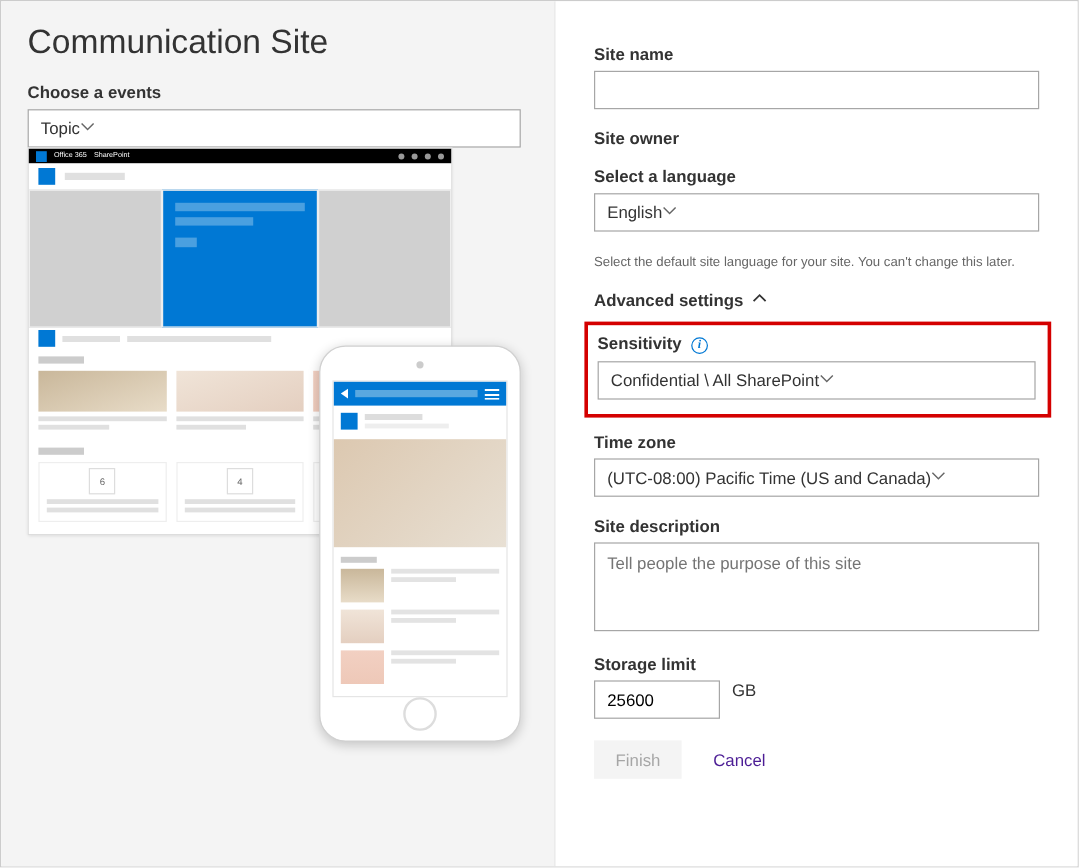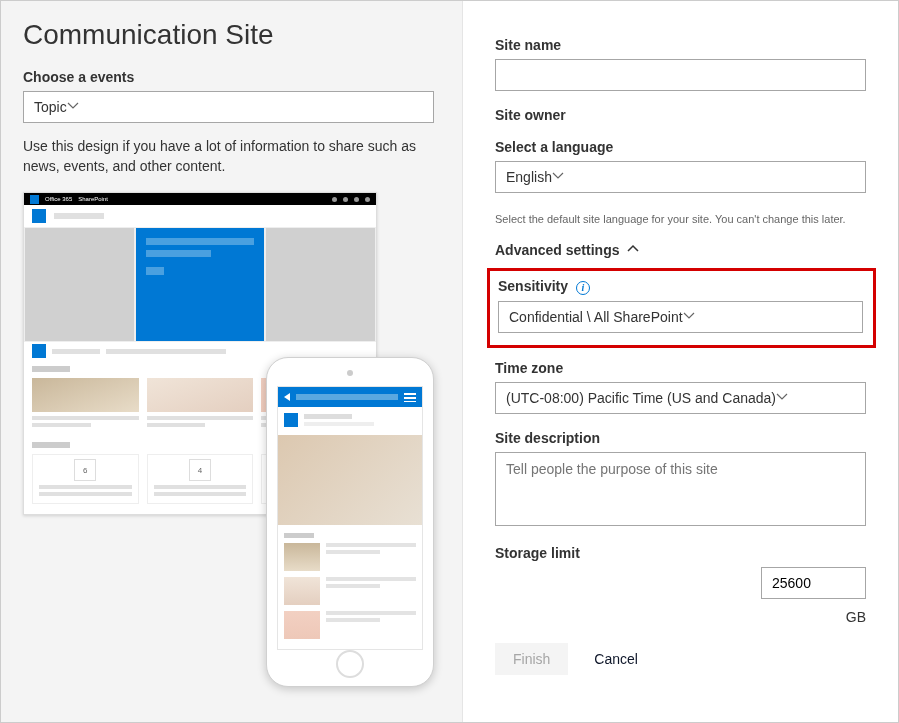--- a/index.html
+++ b/index.html
@@ -87,28 +87,28 @@
   .text-input { width: 100%; height: 32px; border: 1px solid #a6a6a6; padding: 0 10px; font-size: 14px; font-family: inherit; }
   .text-area { width: 100%; height: 74px; border: 1px solid #a6a6a6; padding: 8px 10px; font-size: 14px; font-family: inherit; resize: none; }
   .help-text { font-size: 11px; color: #666; margin-top: 19px; line-height: 1.3; }
   .adv-toggle { font-weight: 600; font-size: 14px; display: inline-flex; align-items: center; gap: 8px; cursor: pointer; margin-bottom: 14px; }
   .adv-toggle .chev-up { display:inline-block; }
 
   .highlight-box { border: 3px solid #d40000; padding: 7px 10px 12px 8px; margin: -4px -10px 12px -8px; }
 
   .info-icon { display: inline-flex; width: 14px; height: 14px; border: 1px solid #0078d4; border-radius: 50%; align-items: center; justify-content: center; color: #0078d4; font-size: 10px; font-style: italic; font-family: Georgia, serif; margin-left: 4px; vertical-align: middle; }
 
-  .storage-row { display: flex; align-items: flex-end; gap: 10px; flex-direction: column; }
+  .storage-row { display: flex; align-items: flex-start; gap: 10px; }
   .storage-input { width: 105px; height: 32px; border: 1px solid #a6a6a6; padding: 0 10px; font-size: 14px; font-family: inherit; }
   .gb-label { font-size: 14px; color: #333; }
 
   .button-row { display: flex; gap: 8px; margin-top: 18px; }
   .btn { height: 32px; padding: 0 18px; border: none; font-size: 14px; font-family: inherit; cursor: pointer; }
   .btn-primary { background: #f4f4f4; color: #a6a6a6; cursor: default; }
-  .btn-secondary { background: #fff; color: #0f172a; }
+  .btn-secondary { background: #fff; color: #4c1d95; }
 
   svg.chev { width:12px; height:12px; }
 </style>
 </head>
 <body>
 
 <div class="dialog">
 
   <div class="left-pane">
     <h1 class="page-title">Communication Site</h1>
@@ -116,21 +116,20 @@
     <label class="field-label">Choose a events</label>
     <div class="select-box">
       <span>Topic</span>
       <span class="chev">
         <svg class="chev" viewBox="0 0 12 12">
             <path d="M1 3 L6 8 L11 3" stroke="#666" stroke-width="1.2" fill="none"></path>
           </svg>
       </span>
     </div>
 
-    <p class="design-desc">Use this design if you have a lot of information to share such as news, events, and other content.</p>
 
     <div class="preview-wrap">
 
       <div class="preview-desktop">
         <div class="pd-topbar">
           <div class="sq"></div>
           <span class="tt">Office 365</span>
           <span class="tt">SharePoint</span>
           <div class="sp"></div>
           <div class="dot"></div>

